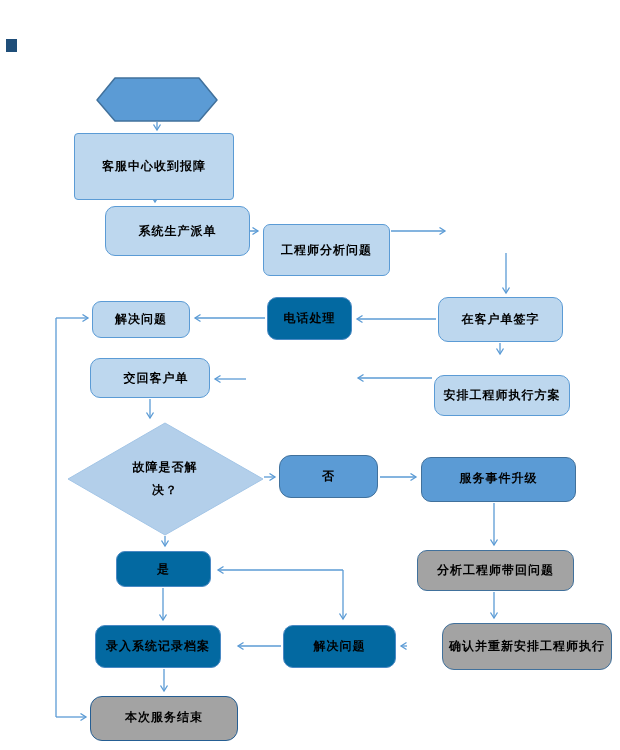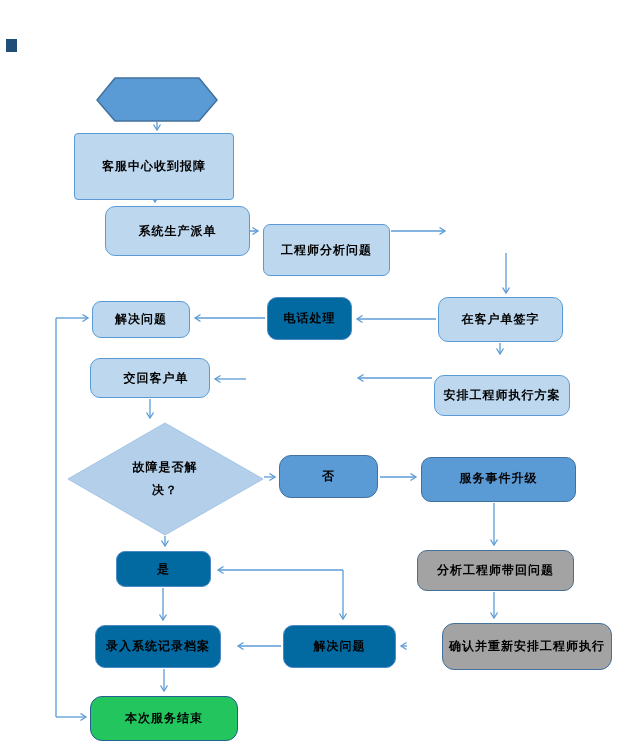--- a/index.html
+++ b/index.html
@@ -10,21 +10,21 @@
   .layer{position:absolute;left:0;top:0;}
   .node{
     position:absolute;display:flex;align-items:center;justify-content:center;
     font-size:12px;font-weight:bold;color:#000;letter-spacing:1px;text-align:center;
     box-sizing:border-box;z-index:2;line-height:1.9;
   }
   .rbox{background:#bdd7ee;border:1.4px solid #5b9bd5;border-radius:10px;}
   .fill-ml{background:#0369a1;border-color:#4a89c4;}
   .fill-m{background:#5b9bd5;border-color:#41719c;}
   .fill-md{background:#a3a3a3;border-color:#41719c;}
-  .fill-dark{background:#22c55e;border-color:#255e93;}
+  .fill-dark{background:#a3a3a3;border-color:#255e93;font-family:Liberation Mono, monospace;}
   .noshape{background:none;border:none;}
   .corner-mark{position:absolute;left:6px;top:39px;width:11px;height:13px;background:#1f4e79;z-index:3;}
 </style>
 </head>
 <body>
 
 <div class="canvas">
 
   <div class="corner-mark"></div>
 

